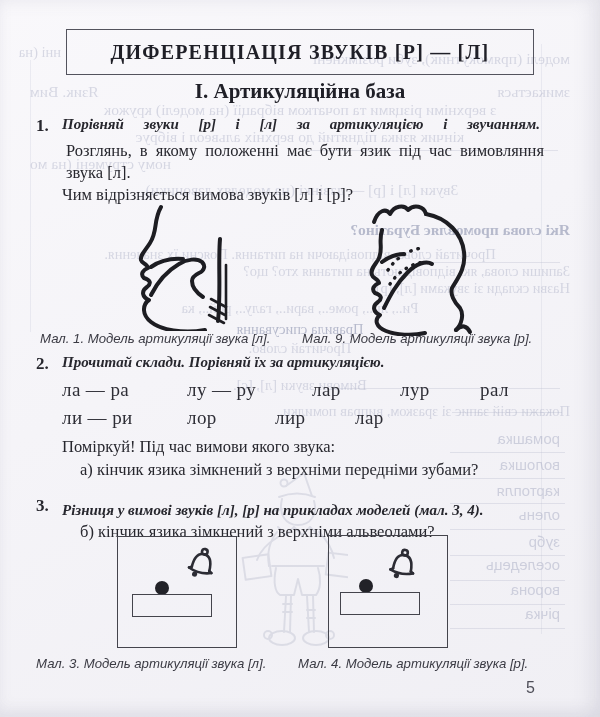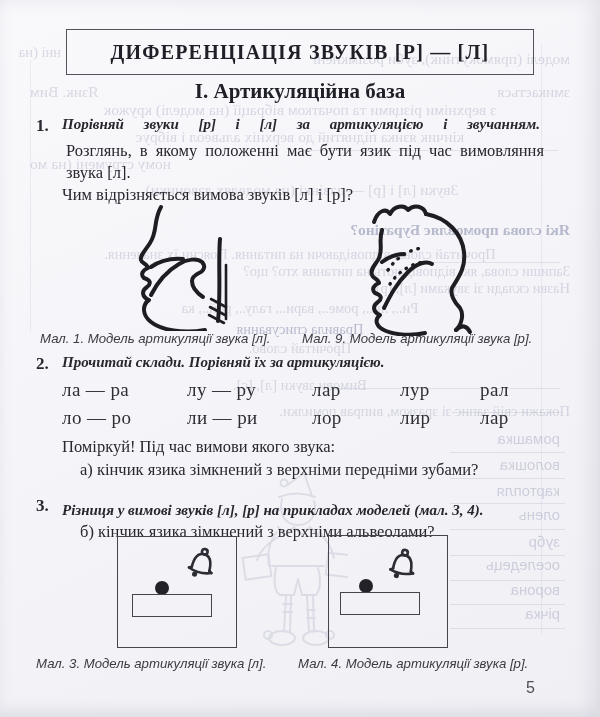--- a/index.html
+++ b/index.html
@@ -156,21 +156,20 @@
   <div class="abs num" style="top:354px;">2.</div>
   <div class="abs h-bold" style="left:62px;top:354px;">Прочитай склади. Порівняй їх за артикуляцією.</div>
   <div class="abs syl-row" style="top:379px;">
     <span class="c1">ла — ра</span>
     <span class="c2">лу — ру</span>
     <span class="c3">лар</span>
     <span class="c4">лур</span>
     <span class="c5">рал</span>
   </div>
   <div class="abs syl-row" style="top:407px;">
-    <span class="c1">ло — ро</span>
     <span class="c2">ли — ри</span>
     <span class="c3">лор</span>
     <span class="c4">лир</span>
     <span class="c5">лар</span>
   </div>
   <div class="abs body-txt" style="left:62px;top:436px;">Поміркуй! Під час вимови якого звука:</div>
   <div class="abs body-txt" style="left:80px;top:459px;">а) кінчик язика зімкнений з верхніми передніми зубами?</div>
   <div class="abs body-txt" style="left:80px;top:481px;margin-top:40px;">б) кінчик язика зімкнений з верхніми альвеолами?</div>
 
   <div class="abs num" style="top:496px;">3.</div>

